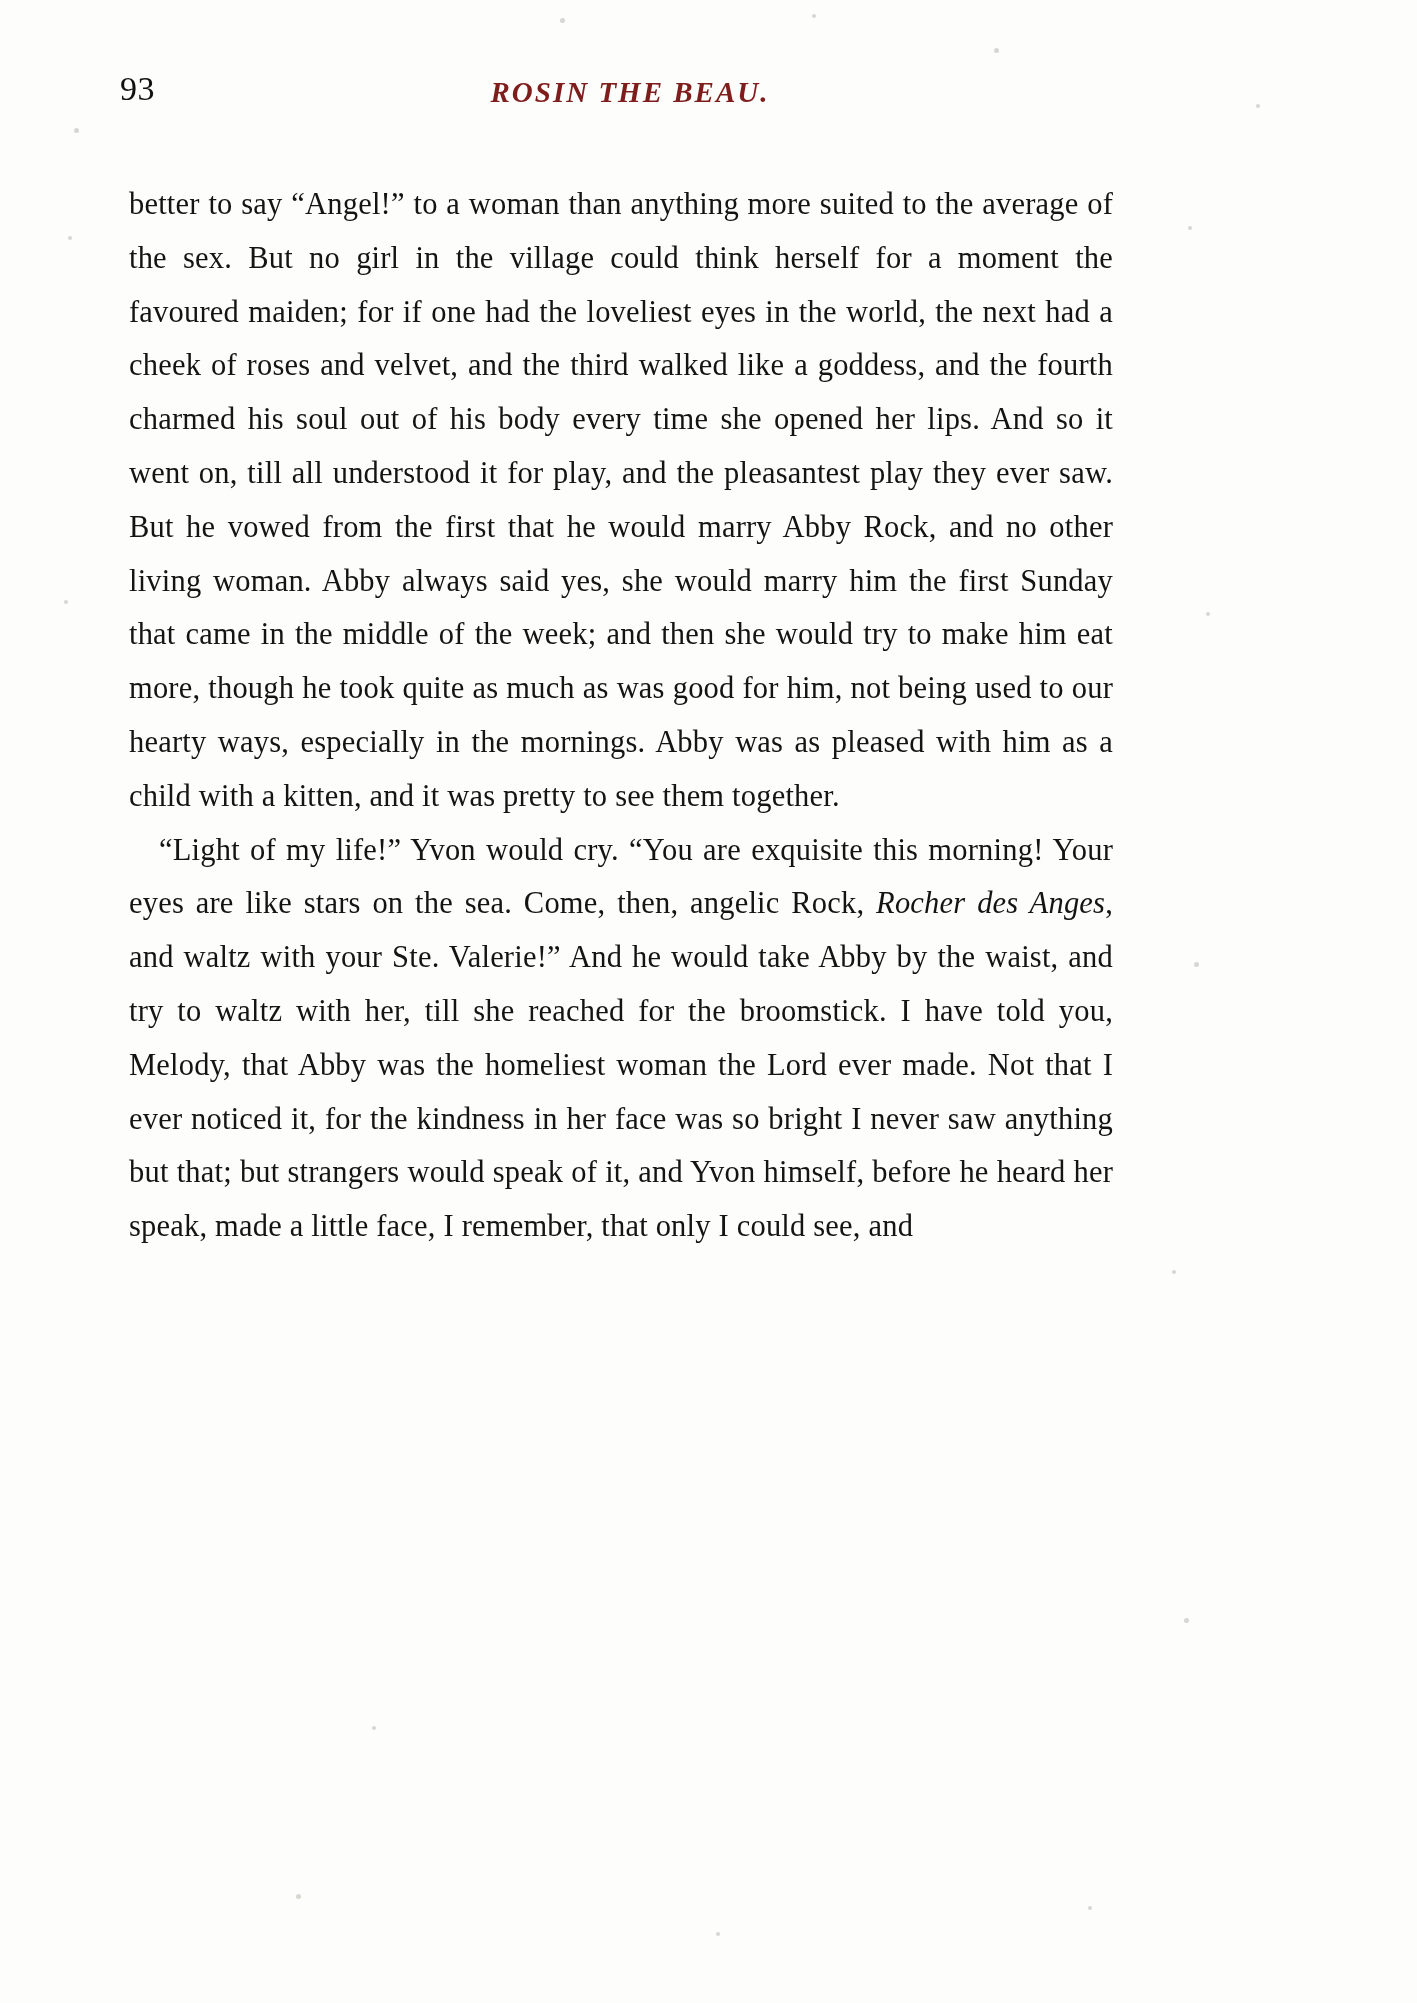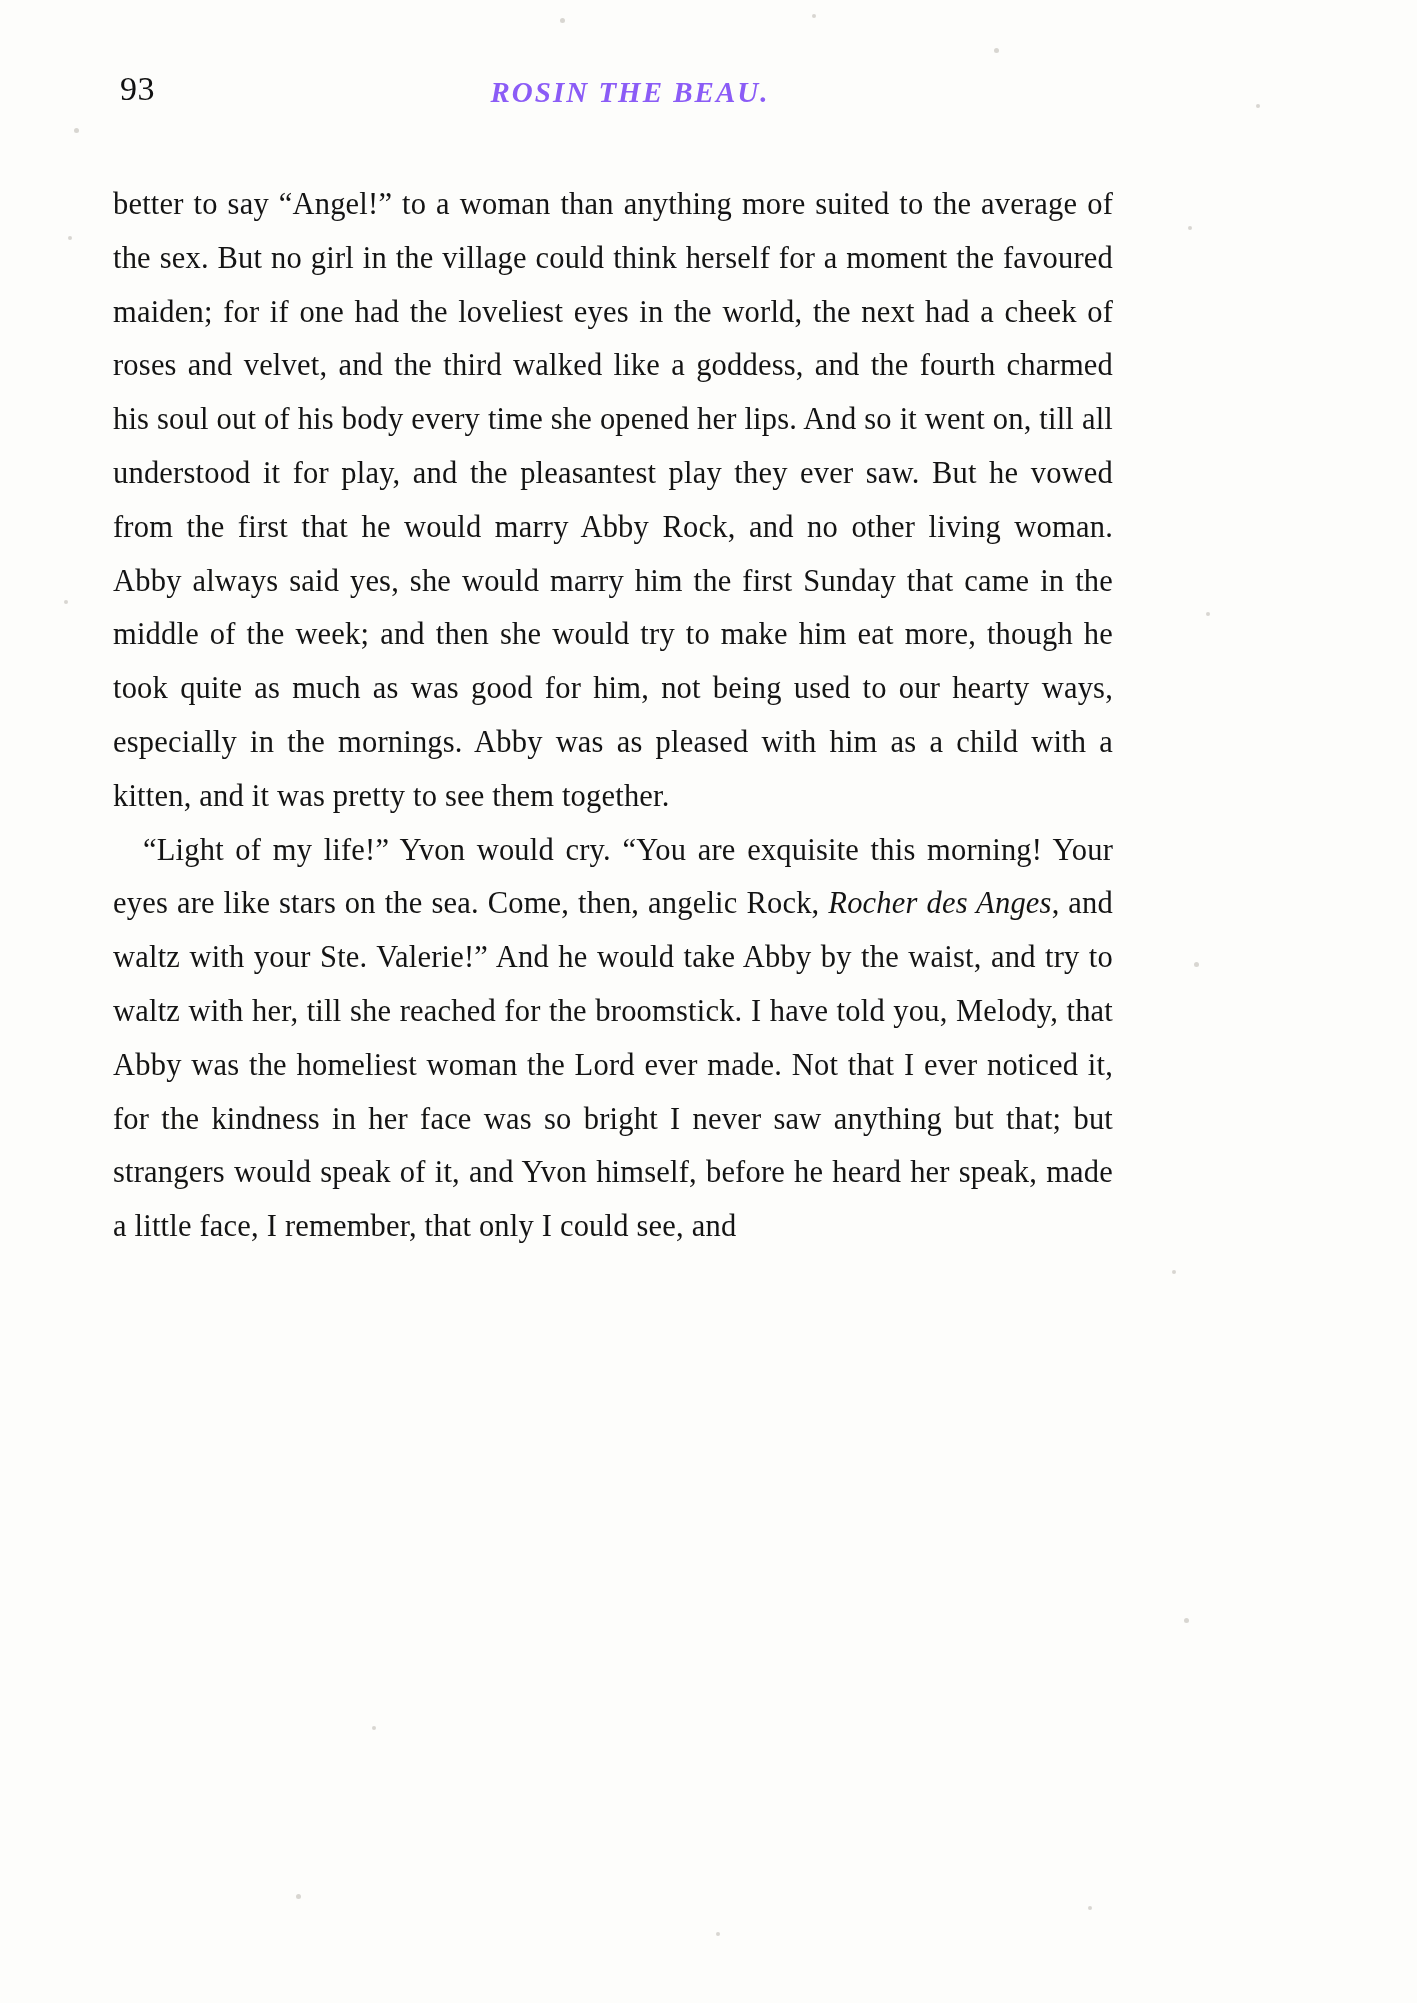--- a/index.html
+++ b/index.html
@@ -51,32 +51,32 @@
   .running-head {
     position: absolute;
     left: 0;
     top: 6px;
     width: 1020px;
     text-align: center;
     font-style: italic;
     font-weight: bold;
     font-size: 29px;
     letter-spacing: 2.0px;
-    color: #8b5cf6;
+    color: #7f1d1d;
   }
 
   .textblock {
     position: absolute;
     left: 113px;
     top: 178px;
     width: 1000px;
   }
 
   .para {
-    margin: 0 0 0 0;
+    margin: 0 0 0 16px;
     font-size: 30.5px;
     line-height: 53.8px;
     text-align: justify;
     text-justify: inter-word;
     color: #141414;
     letter-spacing: 0.2px;
   }
   .para.indent {
     text-indent: 30px;
   }

